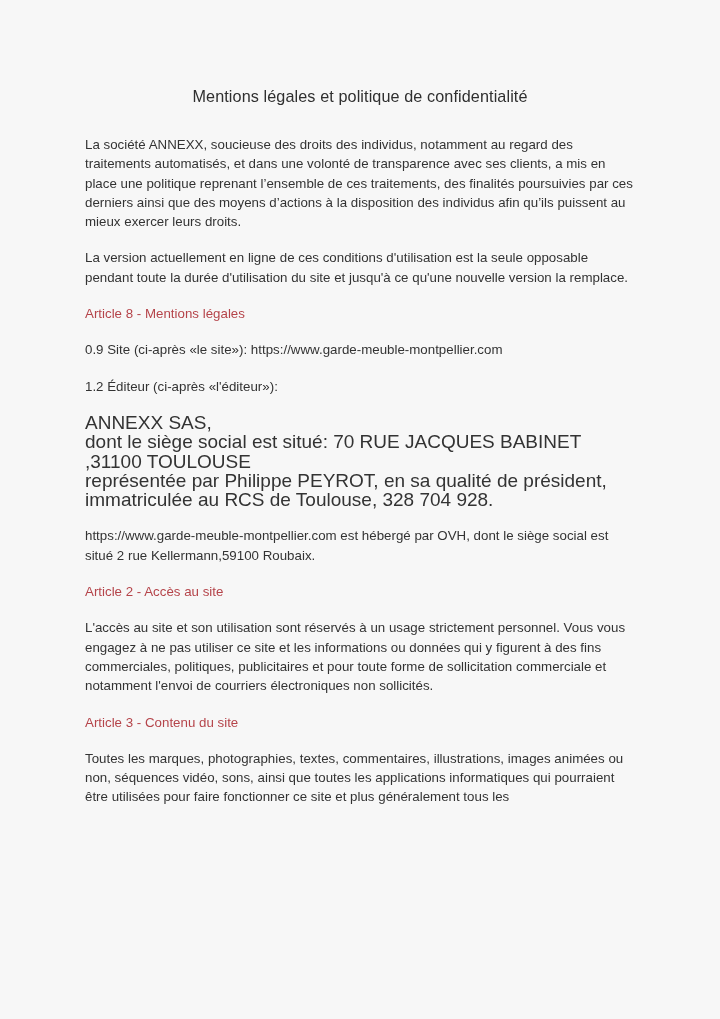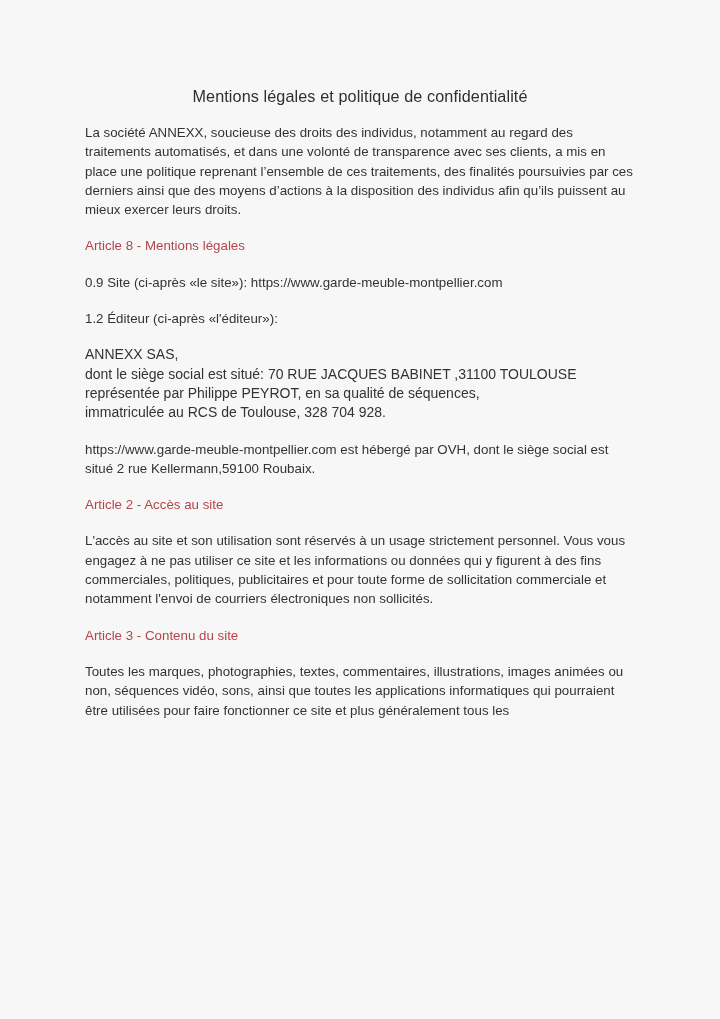--- a/index.html
+++ b/index.html
@@ -37,30 +37,30 @@
     margin: 0;
     line-height: 1.3;
   }
   .content {
     position: absolute;
     top: 123px;
     left: 85px;
     width: 552px;
   }
   p.para {
-    margin: 0 0 17px 0;
+    margin: 12px 0 17px 0;
     font-size: 13.3px;
     line-height: 19.3px;
     color: #333333;
     letter-spacing: 0.01px;
     text-align: left;
   }
   p.block {
     margin: 0 0 17px 0;
-    font-size: 14px;
+    font-size: 19px;
     line-height: 19.3px;
     color: #333333;
   }
   h2.article-heading {
     margin: 0 0 17px 0;
     font-size: 13.3px;
     font-weight: 400;
     line-height: 19.3px;
     color: #b5444a;
     letter-spacing: 0.01px;
@@ -74,31 +74,32 @@
 
 <div class="page">
 
   <h1 class="doc-title">Mentions légales et politique de confidentialité</h1>
 
   <div class="content">
 
     <p class="para">La société ANNEXX, soucieuse des droits des individus, notamment au regard des traitements automatisés, et dans une volonté de transparence avec ses clients, a mis en place une politique reprenant l’ensemble de ces traitements, des finalités poursuivies par ces derniers ainsi que des moyens d’actions à la disposition des individus afin qu’ils puissent au mieux exercer leurs droits.</p>
 
 
+    <p class="para">La version actuellement en ligne de ces conditions d'utilisation est la seule opposable pendant toute la durée d'utilisation du site et jusqu'à ce qu'une nouvelle version la remplace.</p>
 
     <h2 class="article-heading spacer-lg">Article 8 - Mentions légales</h2>
 
     <p class="para">0.9 Site (ci-après «le site»): https://www.garde-meuble-montpellier.com</p>
 
     <p class="para">1.2 Éditeur (ci-après «l'éditeur»):</p>
 
     <p class="block">
       <span>ANNEXX SAS,</span><br>
       <span>dont le siège social est situé: 70 RUE JACQUES BABINET ,31100 TOULOUSE</span><br>
-      <span>représentée par Philippe PEYROT, en sa qualité de séquences,</span><br>
+      <span>représentée par Philippe PEYROT, en sa qualité de président,</span><br>
       <span>immatriculée au RCS de Toulouse, 328 704 928.</span>
     </p>
 
 
     <p class="para">https://www.garde-meuble-montpellier.com est hébergé par OVH, dont le siège social est situé 2 rue Kellermann,59100 Roubaix.</p>
 
     <h2 class="article-heading spacer-lg">Article 2 - Accès au site</h2>
 
     <p class="para">L'accès au site et son utilisation sont réservés à un usage strictement personnel. Vous vous engagez à ne pas utiliser ce site et les informations ou données qui y figurent à des fins commerciales, politiques, publicitaires et pour toute forme de sollicitation commerciale et notamment l'envoi de courriers électroniques non sollicités.</p>
 

